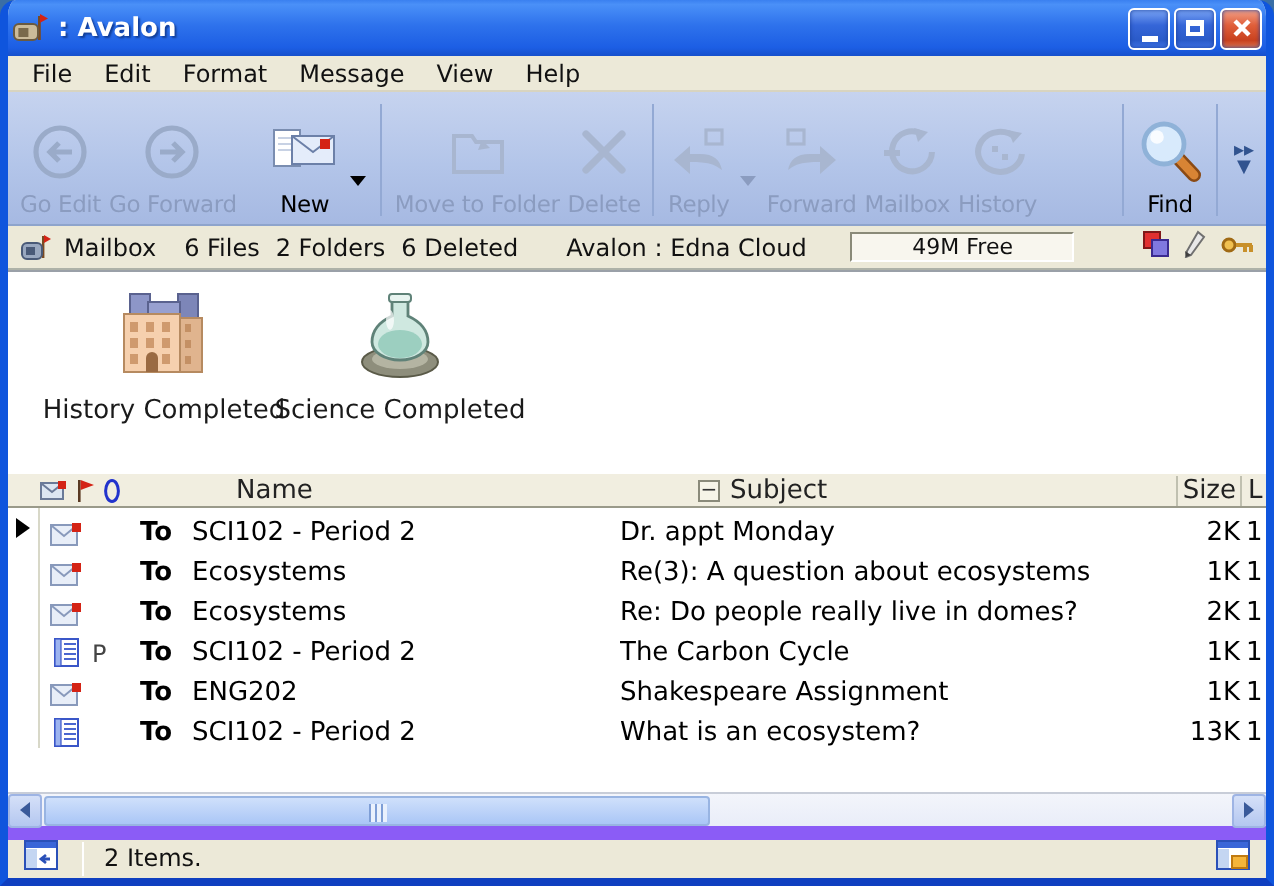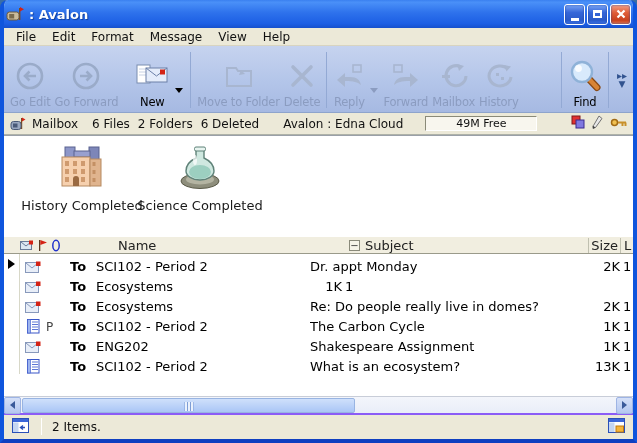--- a/index.html
+++ b/index.html
@@ -75,21 +75,21 @@
   .sb-btn{width:17px;height:17px;background:linear-gradient(180deg,#d5e0f8,#b4c7f0);border:1px solid #9eb4e4;border-radius:2px;
     display:flex;align-items:center;justify-content:center;flex:0 0 auto;}
   .sb-btn.right{margin-left:auto;}
   .tri-l{width:0;height:0;border-top:4px solid transparent;border-bottom:4px solid transparent;border-right:5px solid #3a5a9a;}
   .tri-r{width:0;height:0;border-top:4px solid transparent;border-bottom:4px solid transparent;border-left:5px solid #3a5a9a;}
   .sb-thumb{width:333px;height:15px;margin-left:1px;border:1px solid #98b4e2;border-radius:2px;
     background:linear-gradient(180deg,#cfe0fb,#aac6f6);position:relative;}
   .sb-thumb::after{content:"";position:absolute;left:50%;top:3px;width:9px;height:9px;transform:translateX(-50%);
     background:repeating-linear-gradient(90deg,#7e9ed6 0 1px,#eaf1fd 1px 3px);}
   
-  .statusbar{height:25px;background:#ece9d8;border-top:2px solid #8b5cf6;display:flex;align-items:center;padding:0 8px;font-size:12px;color:#111;}
+  .statusbar{height:25px;background:#ece9d8;border-top:7px solid #8b5cf6;display:flex;align-items:center;padding:0 8px;font-size:12px;color:#111;}
   .status-div{width:1px;height:17px;background:#b8b4a0;border-right:1px solid #fff;margin:0 10px 0 12px;}
   .status-right{margin-left:auto;}
 </style>
 </head>
 <body>
 
 <div class="window">
 
   <div class="titlebar">
     <span class="app-icon">
@@ -372,20 +372,21 @@
         <span class="c-icon">
           <svg width="17" height="13">
               <rect x="0.5" y="1.5" width="13" height="10" fill="#e8eef8" stroke="#8899bb"></rect>
               <path d="M1 2 L7 7 L13 2" fill="none" stroke="#8899bb"></path>
               <rect x="11" y="0.5" width="4.5" height="4.5" fill="#d42315"></rect>
             </svg>
         </span>
         <span class="c-flag"></span>
         <span class="c-to">To</span>
         <span class="c-name">Ecosystems</span>
+        <span class="c-subject">Re(3): A question about ecosystems</span>
         <span class="c-size">1K</span>
         <span class="c-date">1</span>
       </div>
 
       <div class="row">
         <span class="c-margin"></span>
         <span class="c-icon">
           <svg width="17" height="13">
               <rect x="0.5" y="1.5" width="13" height="10" fill="#e8eef8" stroke="#8899bb"></rect>
               <path d="M1 2 L7 7 L13 2" fill="none" stroke="#8899bb"></path>

